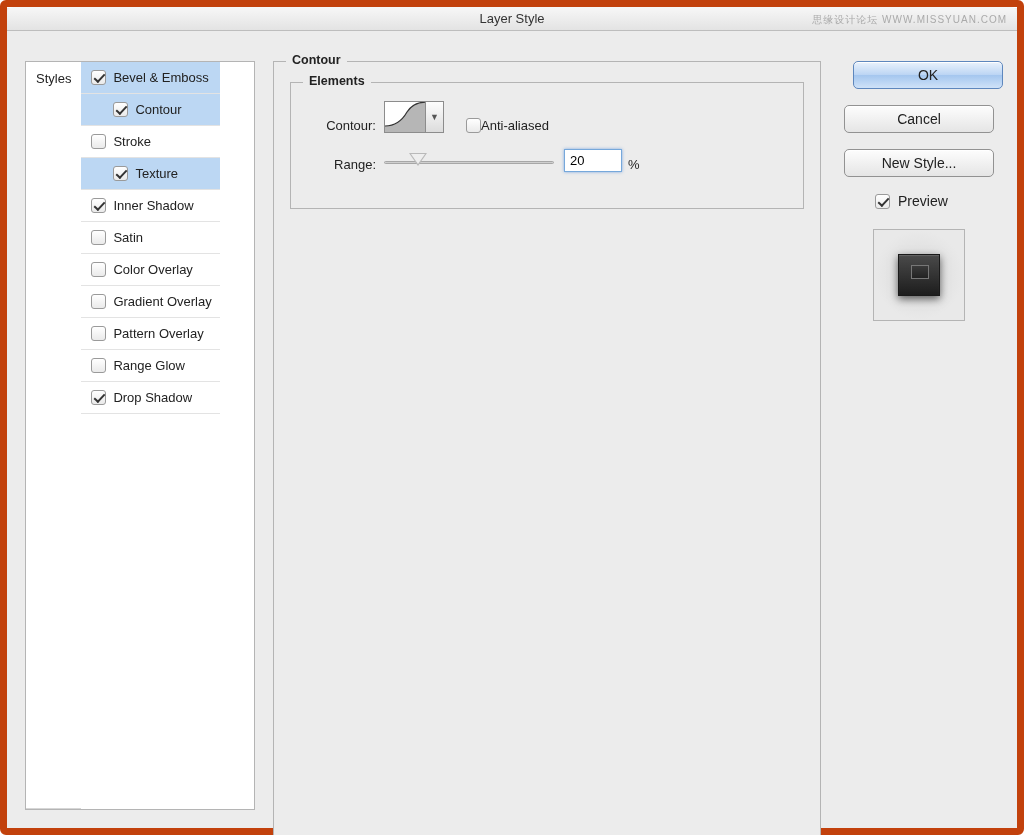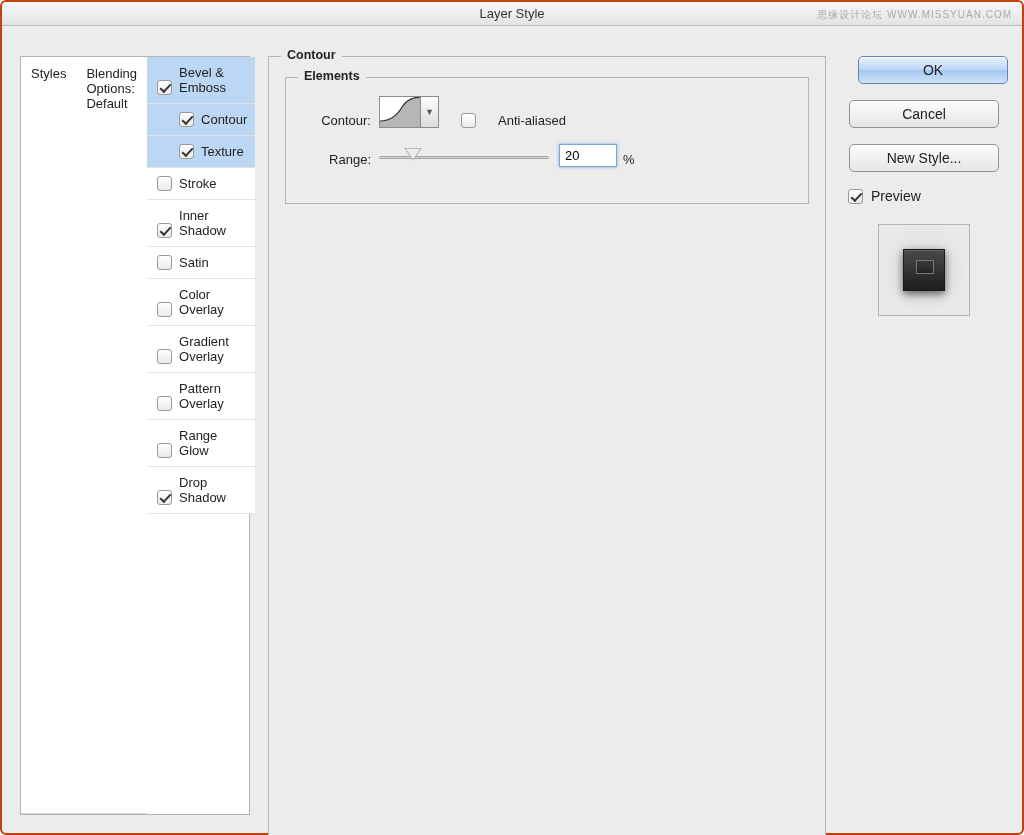--- a/index.html
+++ b/index.html
@@ -10,21 +10,21 @@
     color: #222;
     background: #fff;
     width: 1024px;
     height: 835px;
     overflow: hidden;
   }
   .window {
     width: 1024px;
     height: 835px;
     background: #ececec;
-    border: 2px solid #c2410c;
+    border: 7px solid #c2410c;
     border-radius: 6px;
     box-shadow: inset 0 1px 0 #fff;
     position: relative;
   }
   .titlebar {
     height: 24px;
     line-height: 24px;
     text-align: center;
     font-size: 13px;
     color: #333;
@@ -150,21 +150,21 @@
     background: linear-gradient(#fdfdfd, #dcdcdc);
     display: flex;
     align-items: center;
     justify-content: center;
     font-size: 9px;
     color: #555;
   }
   .anti-row {
     display: inline-flex;
     align-items: center;
-    gap: 22px;
+    gap: 0;
     margin-left: 22px;
   }
   .slider-wrap {
     width: 170px;
     height: 20px;
     position: relative;
     margin-right: 10px;
   }
   .slider-track {
     position: absolute;
@@ -229,21 +229,21 @@
     background: linear-gradient(#eaf2fc, #bdd6f4 48%, #a5c7ef 52%, #cfe2f8);
     border-color: #5e87bd;
     font-weight: 500;
     margin-left: 18px;
   }
   .pv-row {
     display:flex;
     align-items:center;
     gap:8px;
     align-self:flex-start;
-    margin-left:4px;
+    margin-left:36px;
     font-size:14px;
   }
   .preview-box {
     width: 92px;
     height: 92px;
     border: 1px solid #b4b4b4;
     background: radial-gradient(circle at 50% 50%, #d9d9d9 0%, #e9e9e9 70%);
     display:flex;
     align-items:center;
     justify-content:center;
@@ -269,37 +269,36 @@
 <body>
 
 <div class="window">
   <div class="titlebar">Layer Style</div>
   <div class="watermark">思缘设计论坛  WWW.MISSYUAN.COM</div>
 
   <div class="content">
 
     <div class="styles-panel">
       <div class="styles-header">Styles</div>
-      <div class="blend-header">Blending Options: Default</div>
       <div id="styles-list">
           <div class="style-item selected">
             <span class="cb checked"></span>
             <span>Bevel &amp; Emboss</span>
           </div>
           <div class="style-item selected child">
             <span class="cb checked"></span>
             <span>Contour</span>
           </div>
+          <div class="style-item">
+            <span class="cb"></span>
+            <span>Stroke</span>
+          </div>
           <div class="style-item selected child">
             <span class="cb checked"></span>
             <span>Texture</span>
-          </div>
-          <div class="style-item">
-            <span class="cb"></span>
-            <span>Stroke</span>
           </div>
           <div class="style-item">
             <span class="cb checked"></span>
             <span>Inner Shadow</span>
           </div>
           <div class="style-item">
             <span class="cb"></span>
             <span>Satin</span>
           </div>
           <div class="style-item">

